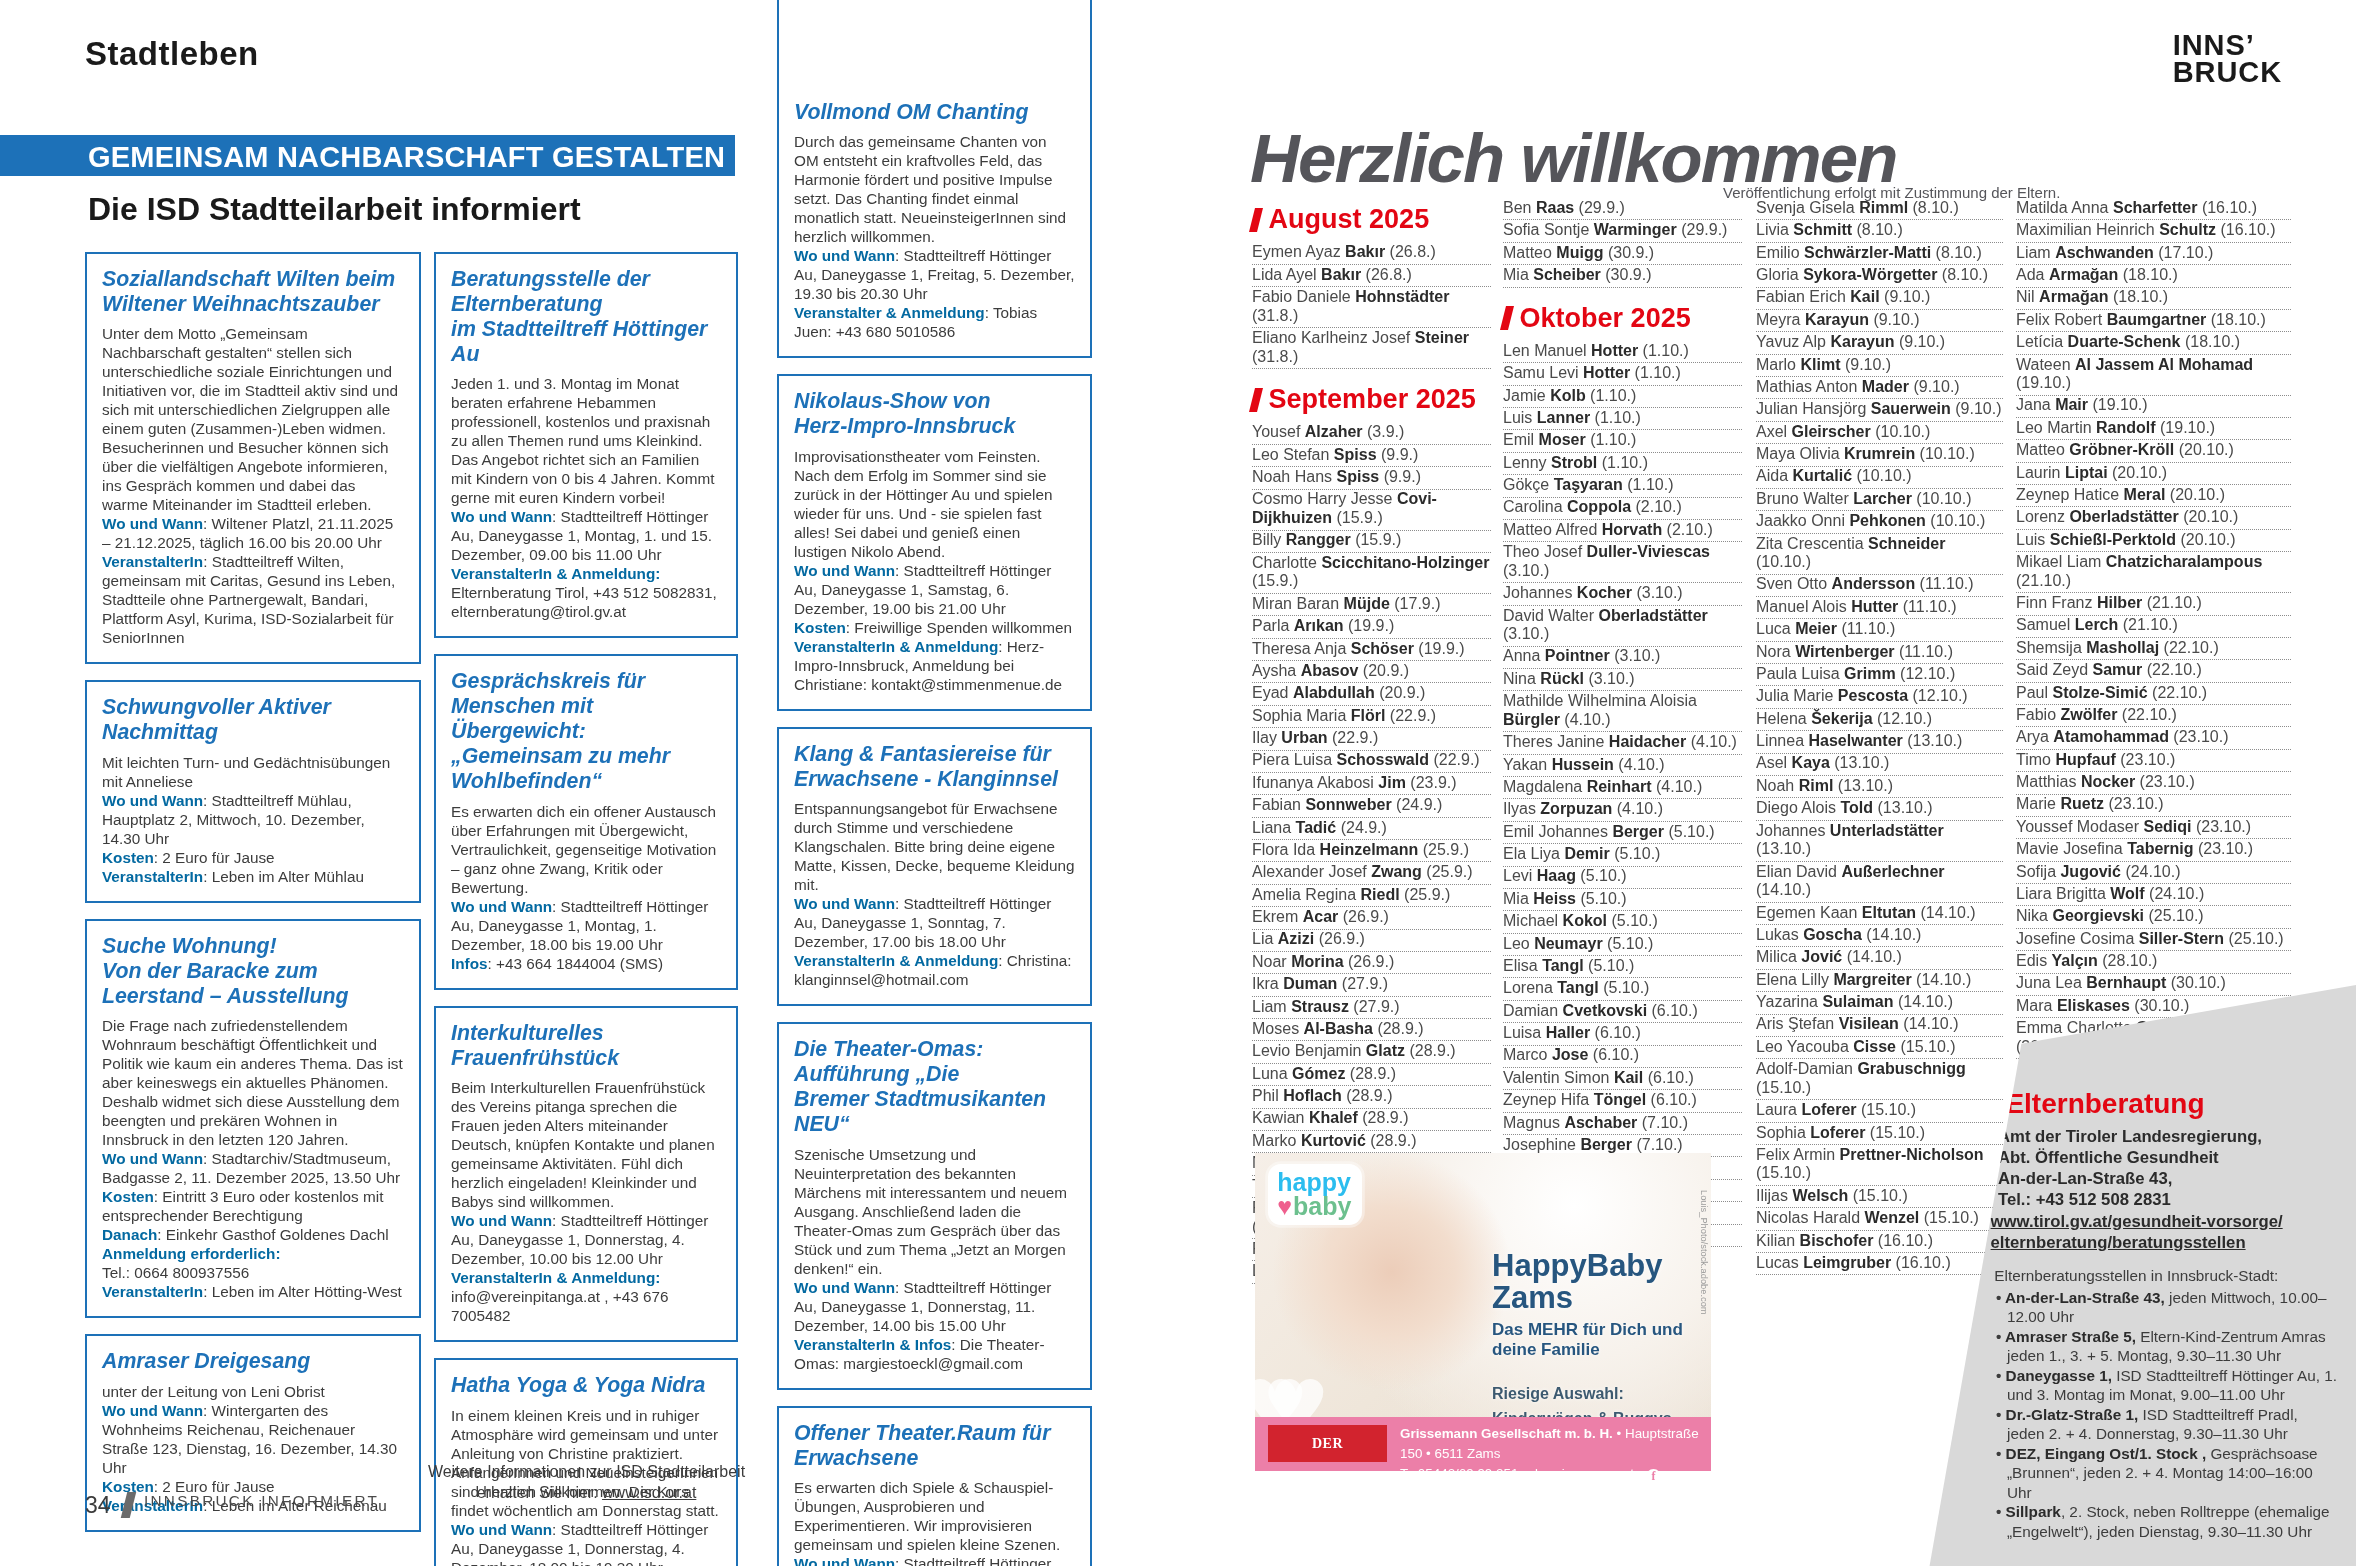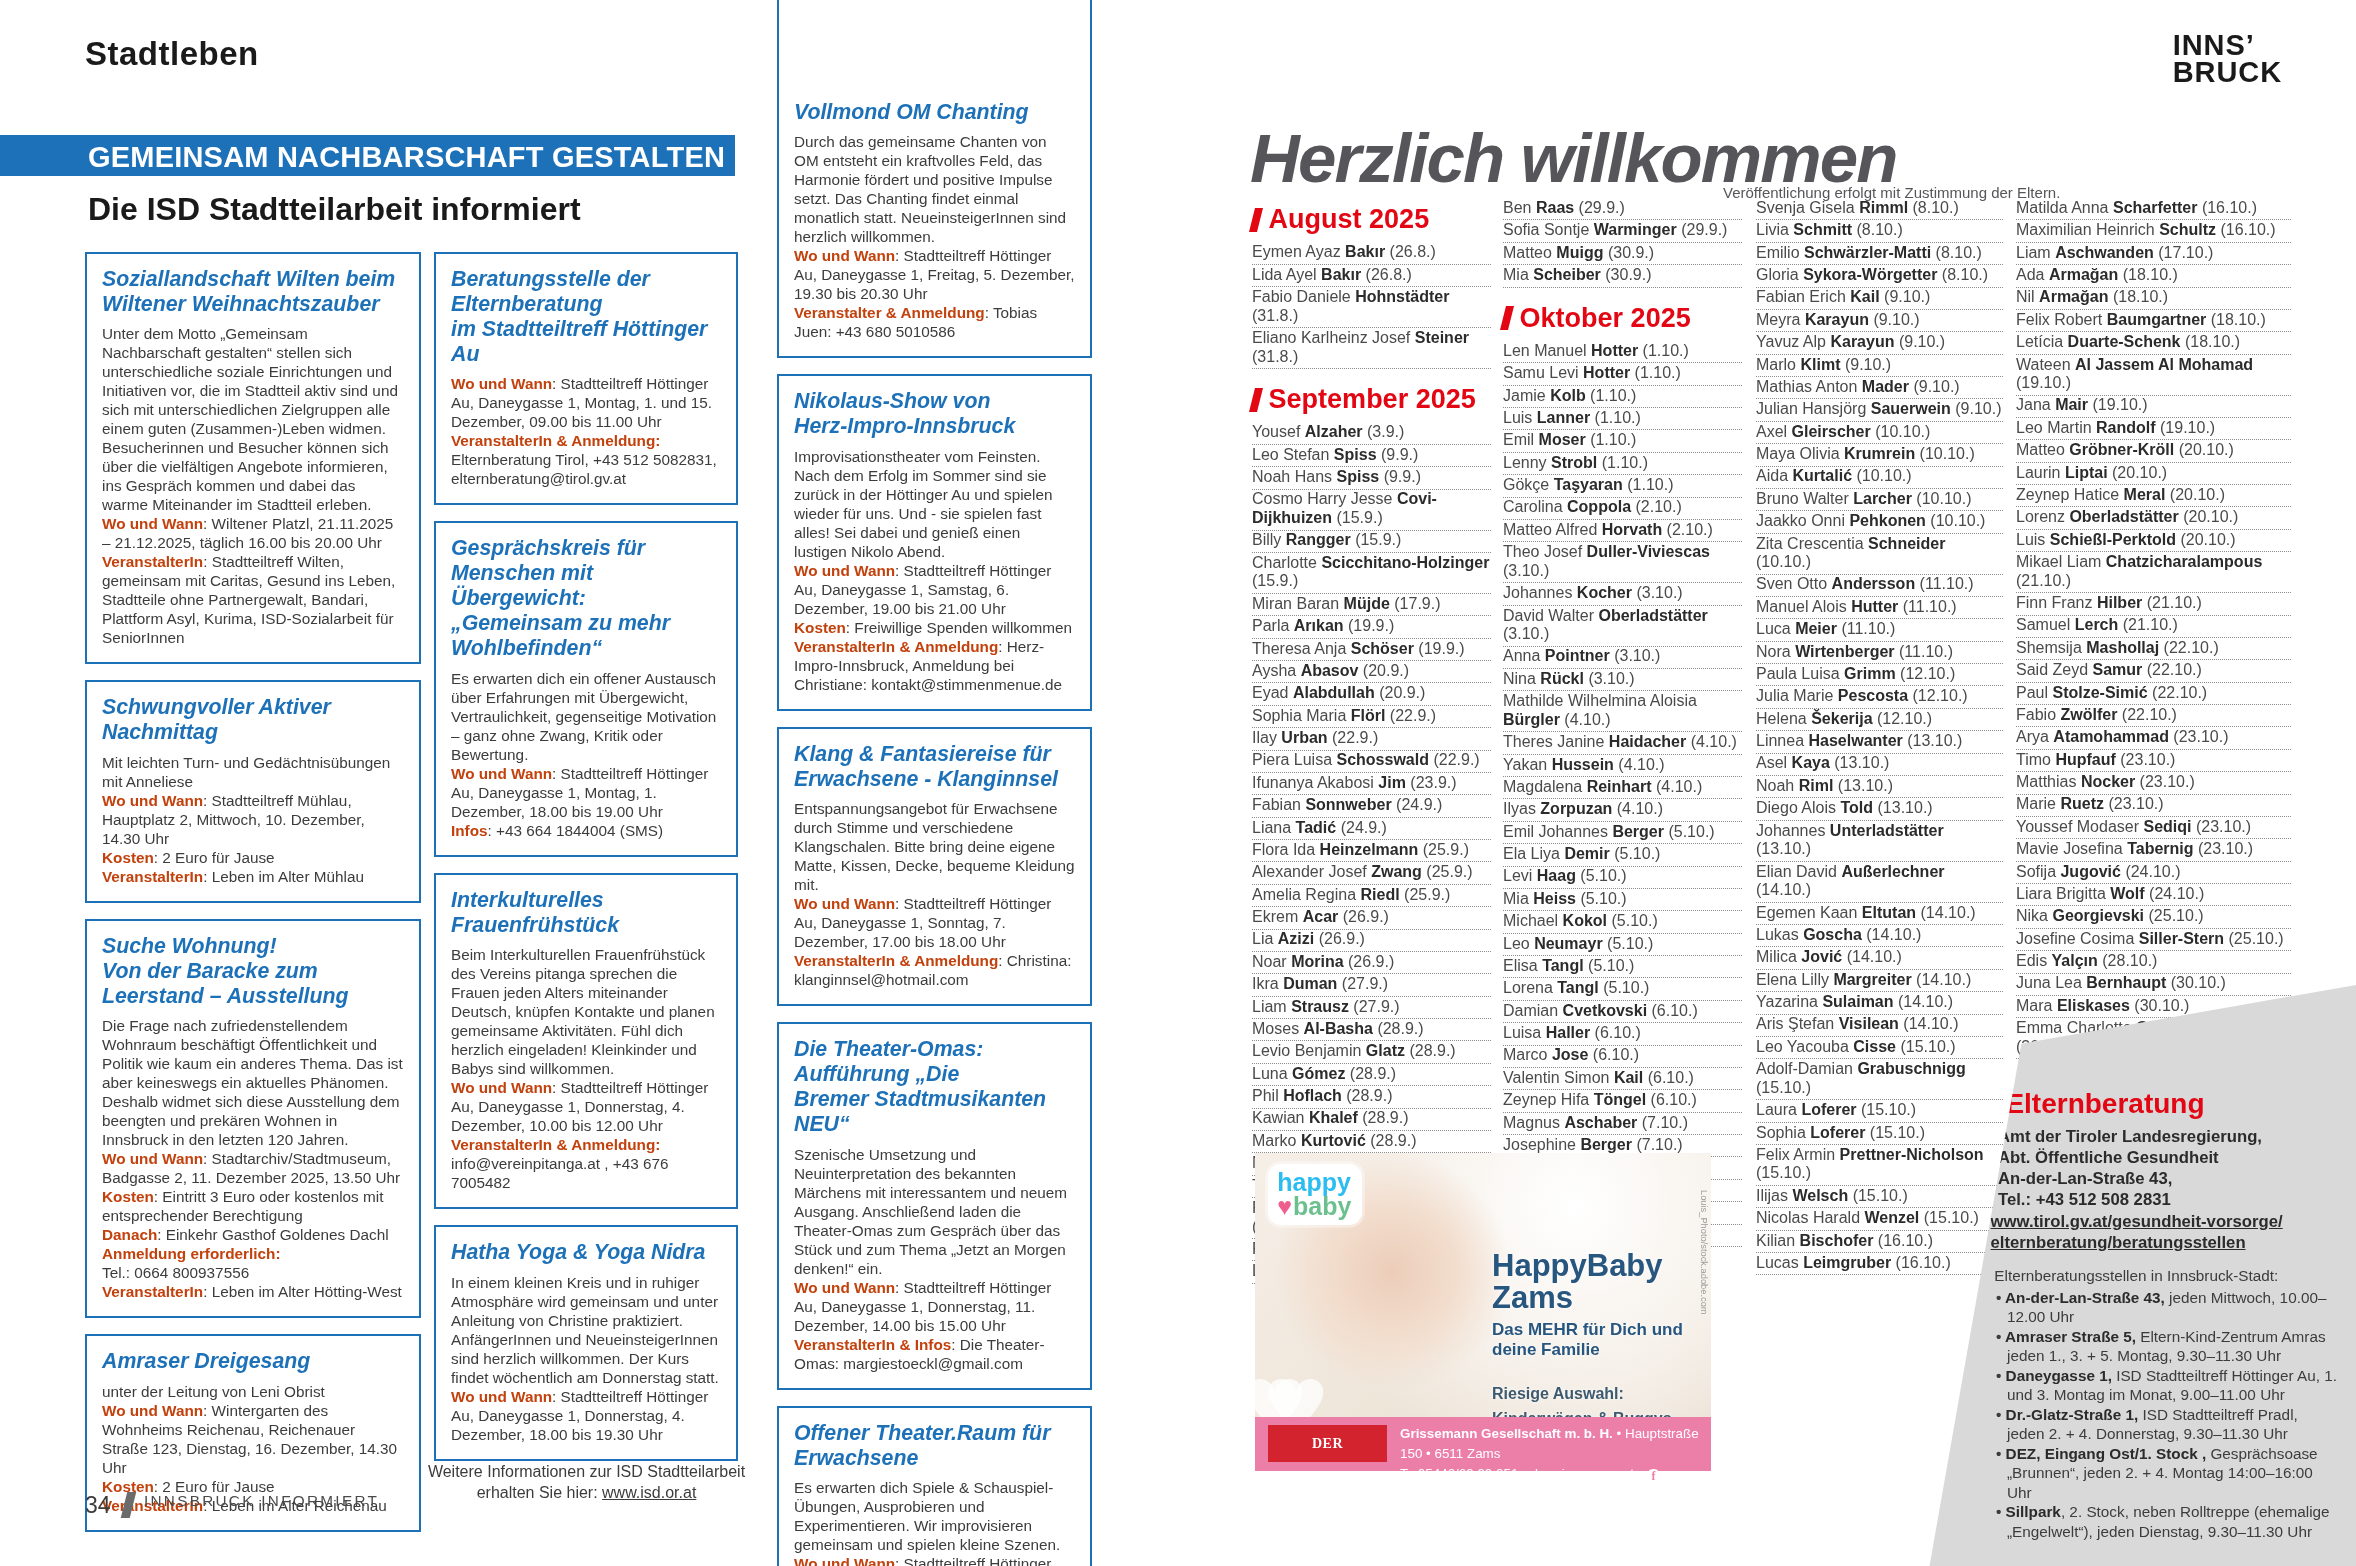--- a/index.html
+++ b/index.html
@@ -15,21 +15,21 @@
 
   .artcol{position:absolute;top:252px;}
   #artcol-0{left:85px;width:336px;}
   #artcol-1{left:434px;width:304px;}
   #artcol-2{left:777px;top:-13px;width:315px;height:1580px;overflow:hidden;}
   .article{border:2.8px solid #1d71b8;background:#fff;padding:13px 15px 15px 15px;margin-bottom:16px;box-sizing:border-box;}
   #artcol-2 .article:first-child{padding-top:111px;}
   #artcol-2 .article:last-child{margin-bottom:0;min-height:315px;}
   .art-title{color:#1d71b8;font-weight:bold;font-style:italic;font-size:21.3px;line-height:25px;margin:0 0 7.4px 0;}
   .article p{margin:0;font-size:15.3px;line-height:19px;color:#3c3c3c;}
-  .article b{color:#c2410c;}
+  .article b{color:#0369a1;}
 
   .isd-note{position:absolute;left:422px;top:1461px;width:329px;text-align:center;font-size:16px;line-height:21.3px;color:#3c3c3c;}
   .isd-note a{color:#3c3c3c;text-decoration:underline;}
 
   .welcome-title{position:absolute;left:1250px;top:119px;font-size:69px;font-weight:bold;font-style:italic;color:#55555a;letter-spacing:-1.9px;}
   .welcome-note{position:absolute;left:1723px;top:184px;font-size:15px;color:#55555a;}
 
   .namecol{position:absolute;top:198px;}
   #namecol-0{left:1252px;width:239px;}
   #namecol-1{left:1503px;width:239px;}
@@ -125,20 +125,21 @@
         <div class="art-title">Amraser Dreigesang</div>
         <p>unter der Leitung von Leni Obrist</p>
         <p><b>Wo und Wann</b>: Wintergarten des Wohnheims Reichenau, Reichenauer Straße 123, Dienstag, 16. Dezember, 14.30 Uhr</p>
         <p><b>Kosten</b>: 2 Euro für Jause</p>
         <p><b>VeranstalterIn</b>: Leben im Alter Reichenau</p>
       </div>
     </div>
   <div class="artcol" id="artcol-1">
       <div class="article">
         <div class="art-title">Beratungsstelle der Elternberatung<br>im Stadtteiltreff Höttinger Au</div>
+        <p>Jeden 1. und 3. Montag im Monat beraten erfahrene Hebammen professionell, kostenlos und praxisnah zu allen Themen rund ums Kleinkind. Das Angebot richtet sich an Familien mit Kindern von 0 bis 4 Jahren. Kommt gerne mit euren Kindern vorbei!</p>
         <p><b>Wo und Wann</b>: Stadtteiltreff Höttinger Au, Daneygasse 1, Montag, 1. und 15. Dezember, 09.00 bis 11.00 Uhr</p>
         <p><b>VeranstalterIn &amp; Anmeldung:</b></p>
         <p>Elternberatung Tirol, +43 512 5082831, elternberatung@tirol.gv.at</p>
       </div>
       <div class="article">
         <div class="art-title">Gesprächskreis für Menschen mit<br>Übergewicht: „Gemeinsam zu mehr<br>Wohlbefinden“</div>
         <p>Es erwarten dich ein offener Austausch über Erfahrungen mit Übergewicht, Vertraulichkeit, gegenseitige Motivation – ganz ohne Zwang, Kritik oder Bewertung.</p>
         <p><b>Wo und Wann</b>: Stadtteiltreff Höttinger Au, Daneygasse 1, Montag, 1. Dezember, 18.00 bis 19.00 Uhr</p>
         <p><b>Infos</b>: +43 664 1844004 (SMS)</p>
       </div>

